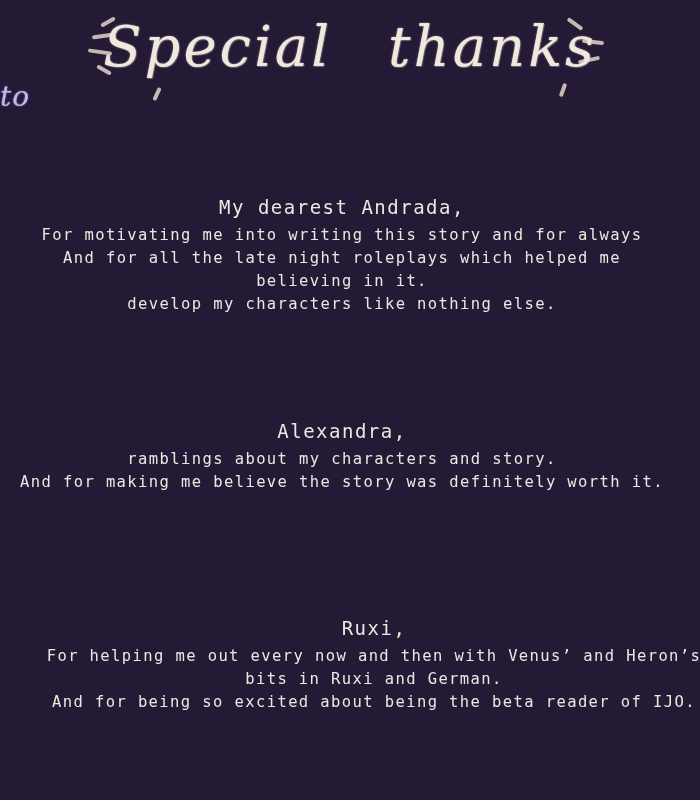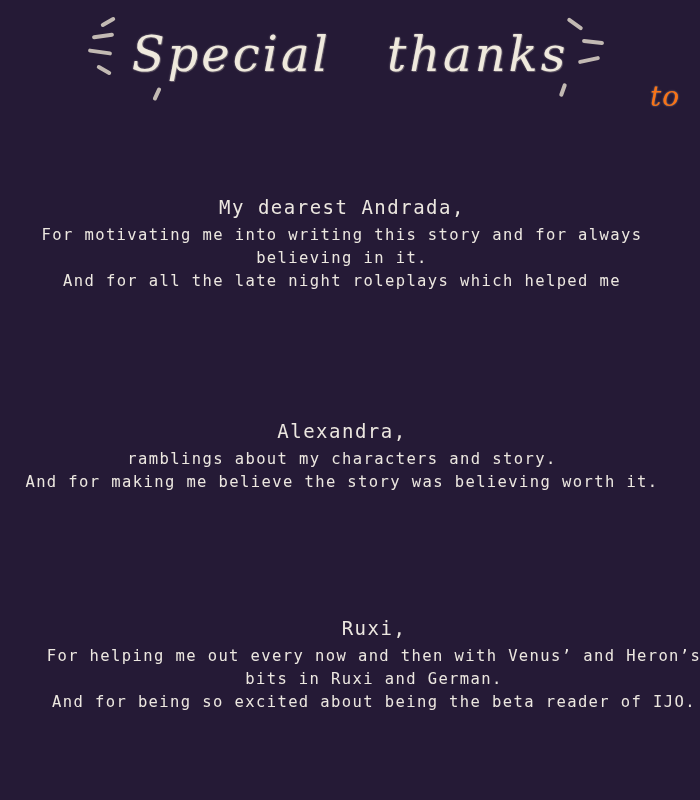--- a/index.html
+++ b/index.html
@@ -19,39 +19,39 @@
   
   .heading-area {
     position: absolute;
     top: 0;
     left: 0;
     width: 700px;
     height: 160px;
   }
   .heading-main {
     position: absolute;
-    top: 26px;
+    top: 14px;
     left: 0;
     width: 700px;
     text-align: center;
     color: #efe9dd;
     font-family: "DejaVu Serif", serif;
     font-style: italic;
-    font-size: 48px;
+    font-size: 56px;
     letter-spacing: 3px;
     text-shadow: 0 0 2px rgba(240,235,225,0.55), 1px 1px 0 rgba(200,190,180,0.25);
   }
   .heading-main .word-gap { display: inline-block; width: 56px; }
   .heading-sub {
     position: absolute;
     top: 80px;
     left: 0;
     width: 680px;
-    text-align: right;
-    color: #f97316;
+    text-align: left;
+    color: #c4b5fd;
     font-family: "DejaVu Serif", serif;
     font-style: italic;
     font-size: 28px;
     letter-spacing: 1px;
     text-shadow: 0 0 2px rgba(240,235,225,0.5);
   }
   
   .dash {
     position: absolute;
     background: #ded6c9;
@@ -103,28 +103,29 @@
 
     <div class="heading-main">
       <span>Special</span><span class="word-gap"></span><span>thanks</span>
     </div>
     <div class="heading-sub">to</div>
   </div>
 
   <div class="block" id="block-1">
     <div class="name">My dearest Andrada,</div>
     <div class="line">For motivating me into writing this story and for always</div>
+    <div class="line">And for all the late night roleplays which helped me</div>
     <div class="line">believing in it.</div>
-    <div class="line">And for all the late night roleplays which helped me</div>
+    <div class="line">develop my characters like nothing else.</div>
   </div>
 
   <div class="block" id="block-2">
     <div class="name">Alexandra,</div>
     <div class="line">ramblings about my characters and story.</div>
-    <div class="line">And for making me believe the story was believing worth it.</div>
+    <div class="line">And for making me believe the story was definitely worth it.</div>
   </div>
 
   <div class="block" id="block-3">
     <div class="name">Ruxi,</div>
     <div class="line">For helping me out every now and then with Venus’ and Heron’s</div>
     <div class="line">bits in Ruxi and German.</div>
     <div class="line">And for being so excited about being the beta reader of IJO.</div>
   </div>
 
 </div>

